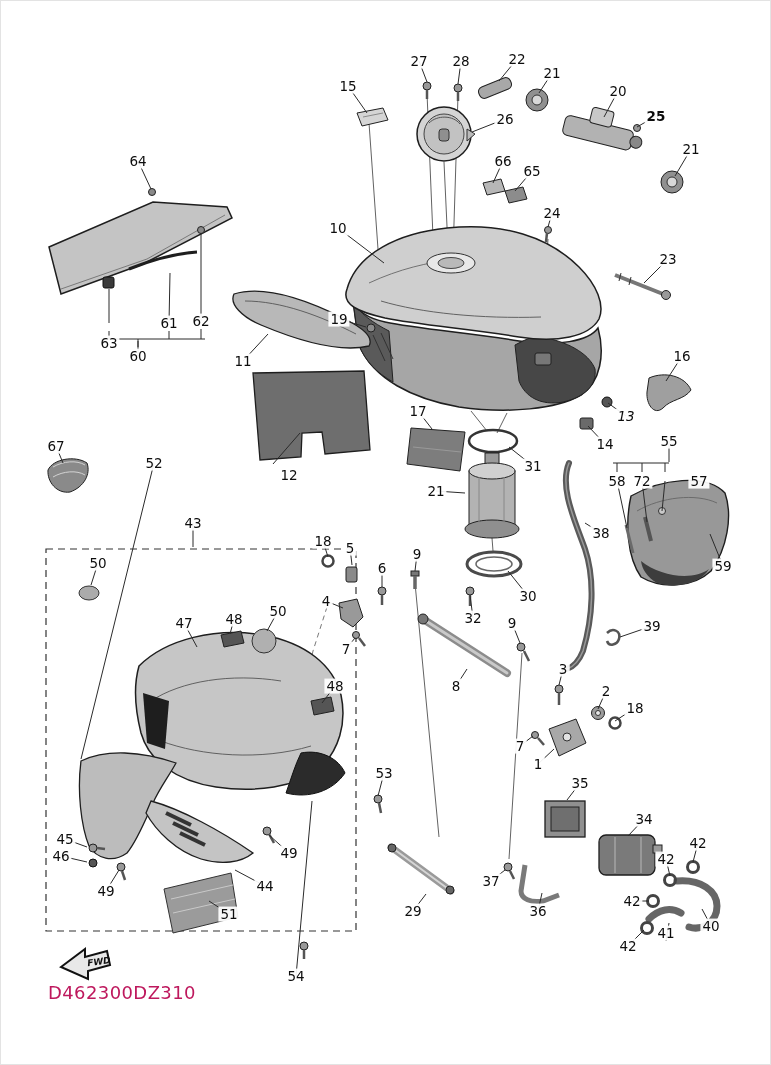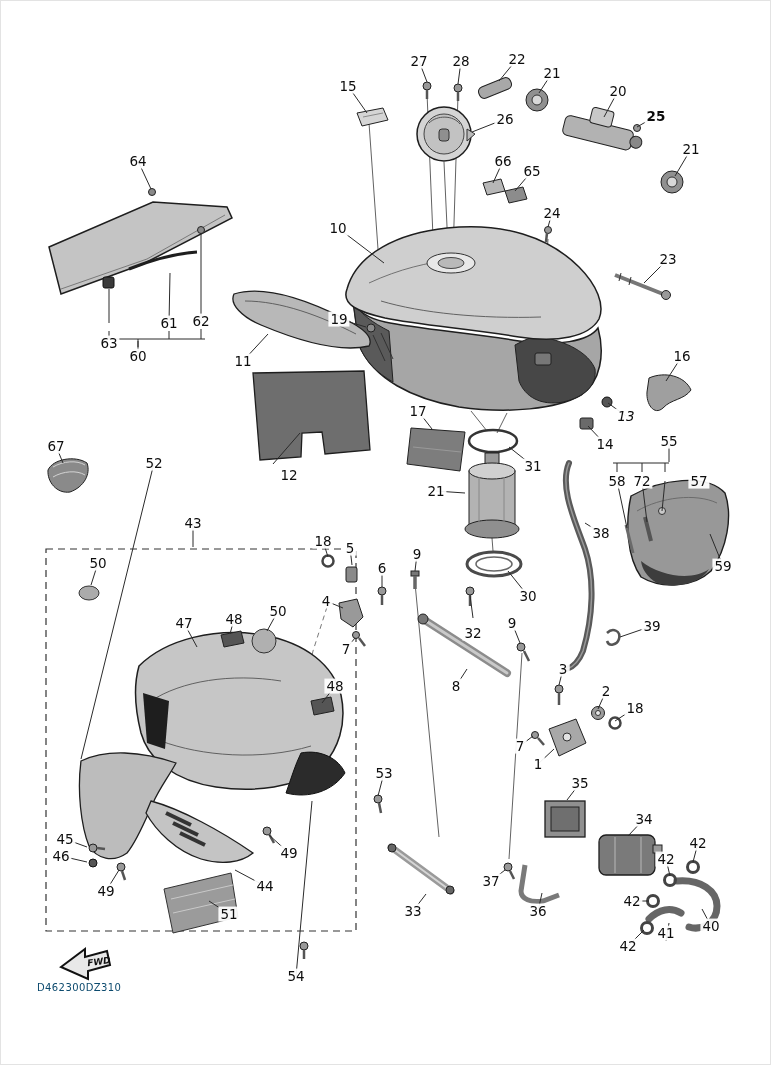--- a/index.html
+++ b/index.html
@@ -19,25 +19,25 @@
     transform: translate(-50%, -50%);
     font: 13.5px/1.1 "DejaVu Sans", sans-serif;
     color: #0d0d0d;
     background: rgba(255,255,255,0.93);
     padding: 0 2px;
     white-space: nowrap;
   }
   #leader-lines line { stroke: #2b2b2b; stroke-width: 1; }
   .part-code {
     position: absolute;
-    left: 36px;
+    left: 47px;
     top: 981px;
-    font-size: 10px;
+    font-size: 18px;
     letter-spacing: 0.4px;
-    color: #0c4a6e;
+    color: #be185d;
     font-family: "DejaVu Sans", sans-serif;
   }
 </style>
 </head>
 <body>
 
 <div class="stage">
 
   <svg width="771" height="1065" viewBox="0 0 771 1065">
 
@@ -434,21 +434,21 @@
       <div class="callout" style="left: 616px; top: 480px;">58</div>
       <div class="callout" style="left: 641px; top: 480px;">72</div>
       <div class="callout" style="left: 664px; top: 480px; margin-left: 34px;">57</div>
       <div class="callout" style="left: 722px; top: 565px;">59</div>
       <div class="callout" style="left: 192px; top: 522px;">43</div>
       <div class="callout" style="left: 322px; top: 540px;">18</div>
       <div class="callout" style="left: 349px; top: 547px;">5</div>
       <div class="callout" style="left: 97px; top: 562px;">50</div>
       <div class="callout" style="left: 416px; top: 553px;">9</div>
       <div class="callout" style="left: 381px; top: 567px;">6</div>
-      <div class="callout" style="left: 472px; top: 617px; margin-top: 15px;">32</div>
+      <div class="callout" style="left: 472px; top: 617px;">32</div>
       <div class="callout" style="left: 527px; top: 595px;">30</div>
       <div class="callout" style="left: 325px; top: 600px;">4</div>
       <div class="callout" style="left: 183px; top: 622px;">47</div>
       <div class="callout" style="left: 233px; top: 618px;">48</div>
       <div class="callout" style="left: 277px; top: 610px;">50</div>
       <div class="callout" style="left: 345px; top: 648px;">7</div>
       <div class="callout" style="left: 651px; top: 625px;">39</div>
       <div class="callout" style="left: 455px; top: 685px;">8</div>
       <div class="callout" style="left: 511px; top: 622px;">9</div>
       <div class="callout" style="left: 334px; top: 685px;">48</div>
@@ -461,21 +461,21 @@
       <div class="callout" style="left: 579px; top: 782px;">35</div>
       <div class="callout" style="left: 643px; top: 818px;">34</div>
       <div class="callout" style="left: 697px; top: 842px;">42</div>
       <div class="callout" style="left: 665px; top: 858px;">42</div>
       <div class="callout" style="left: 64px; top: 838px;">45</div>
       <div class="callout" style="left: 60px; top: 855px;">46</div>
       <div class="callout" style="left: 288px; top: 852px;">49</div>
       <div class="callout" style="left: 105px; top: 890px;">49</div>
       <div class="callout" style="left: 264px; top: 885px;">44</div>
       <div class="callout" style="left: 490px; top: 880px;">37</div>
-      <div class="callout" style="left: 412px; top: 910px;">33</div>
+      <div class="callout" style="left: 412px; top: 910px;">29</div>
       <div class="callout" style="left: 537px; top: 910px;">36</div>
       <div class="callout" style="left: 631px; top: 900px;">42</div>
       <div class="callout" style="left: 665px; top: 932px;">41</div>
       <div class="callout" style="left: 627px; top: 945px;">42</div>
       <div class="callout" style="left: 710px; top: 925px;">40</div>
       <div class="callout" style="left: 228px; top: 913px;">51</div>
       <div class="callout" style="left: 295px; top: 975px;">54</div>
     </div>
 
   <div class="part-code">D462300DZ310</div>

